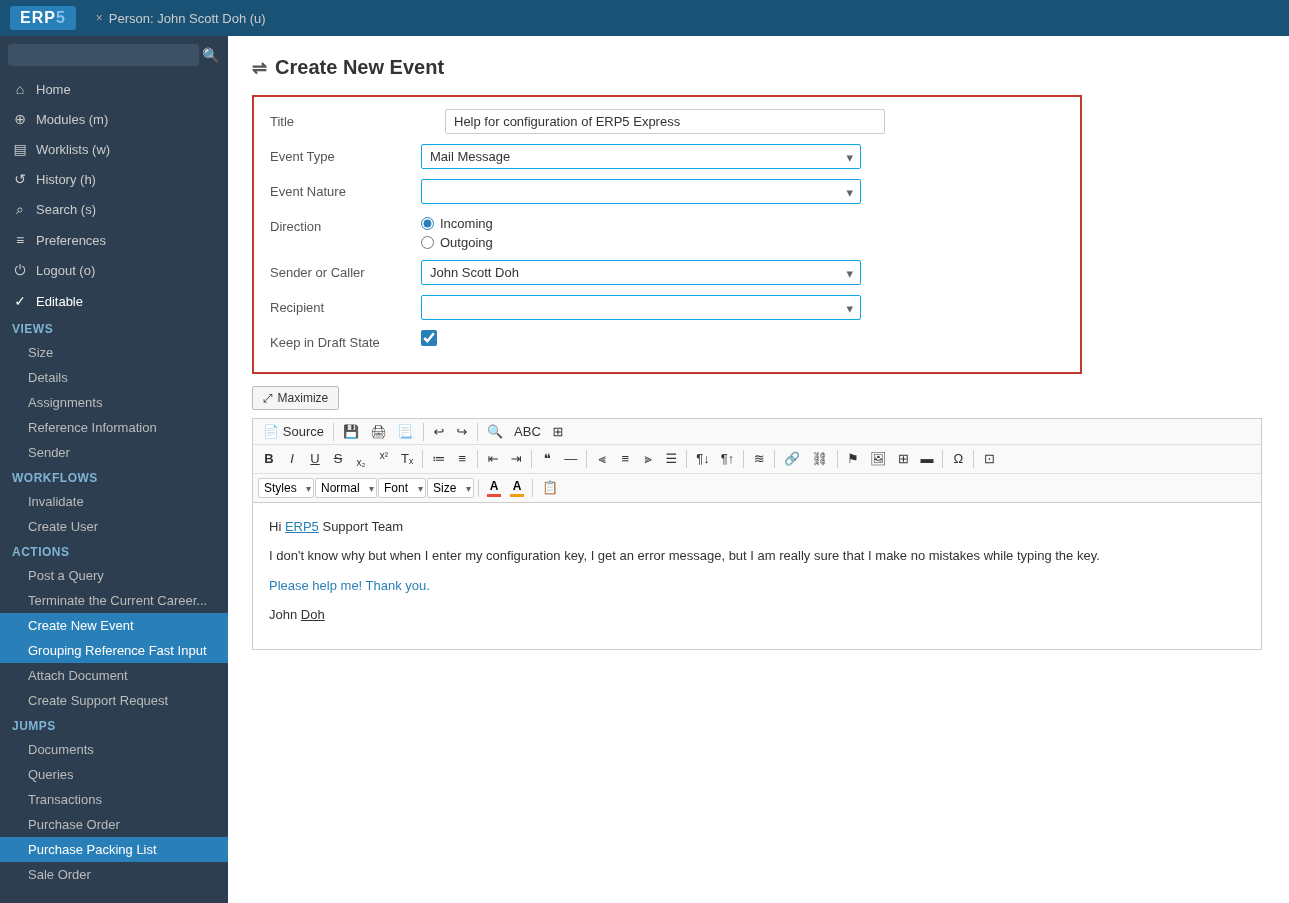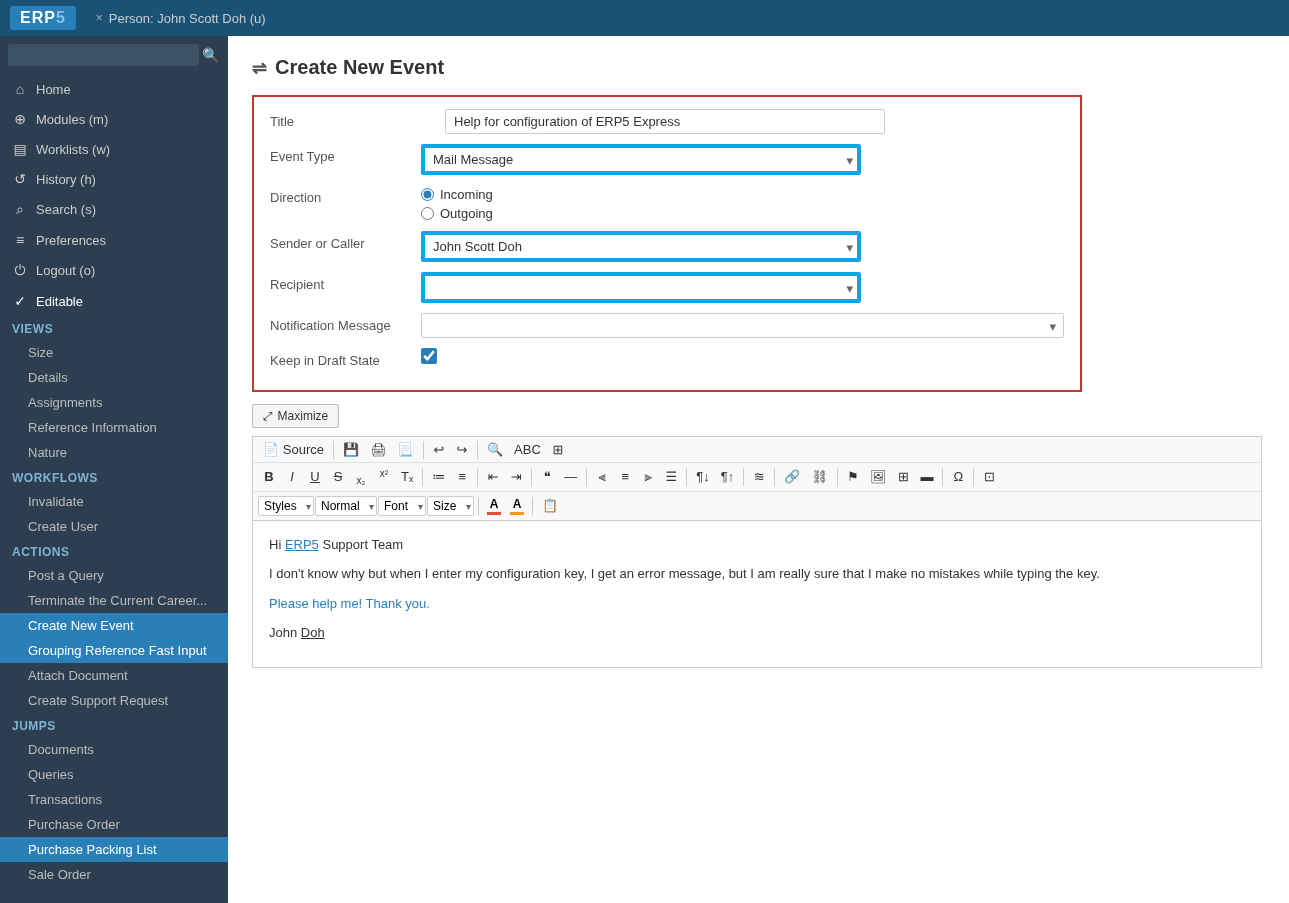--- a/index.html
+++ b/index.html
@@ -155,21 +155,21 @@
       margin-left: 24px;
     }
     .form-select-wrap {
       position: relative;
       display: inline-block;
       max-width: 440px;
       width: 100%;
     }
     .form-select {
       width: 100%;
-      border: 4px solid #0ea5e9;
+      border: 1px solid #0ea5e9;
       padding: 4px 28px 4px 8px;
       font-size: 13px;
       color: #333;
       background: #fff;
       appearance: none;
       border-radius: 2px;
       cursor: pointer;
     }
     .form-select-wrap::after {
       content: '▾';
@@ -362,21 +362,21 @@
     <div class="sidebar-item active">
       <span class="icon">✓</span>
       <span>Editable</span>
     </div>
 
     <div class="sidebar-section-header">VIEWS</div>
     <div class="sidebar-subitem">Size</div>
     <div class="sidebar-subitem">Details</div>
     <div class="sidebar-subitem">Assignments</div>
     <div class="sidebar-subitem">Reference Information</div>
-    <div class="sidebar-subitem">Nature</div>
+    <div class="sidebar-subitem">Sender</div>
 
     <div class="sidebar-section-header">WORKFLOWS</div>
     <div class="sidebar-subitem">Invalidate</div>
     <div class="sidebar-subitem">Create User</div>
 
     <div class="sidebar-section-header">ACTIONS</div>
     <div class="sidebar-subitem">Post a Query</div>
     <div class="sidebar-subitem">Terminate the Current Career...</div>
     <div class="sidebar-subitem highlighted">Create New Event</div>
     <div class="sidebar-subitem highlighted">Grouping Reference Fast Input</div>
@@ -417,20 +417,30 @@
             <select class="form-select">
               <option>Mail Message</option>
               <option>Phone Call</option>
               <option>Web Message</option>
               <option>Note</option>
             </select>
           </div>
         </div>
       </div>
 
+      <div class="form-row">
+        <div class="form-label">Event Nature</div>
+        <div class="form-control-wrap">
+          <div class="form-select-wrap" style="max-width:440px;">
+            <select class="form-select">
+              <option value=""></option>
+            </select>
+          </div>
+        </div>
+      </div>
 
       <div class="form-row">
         <div class="form-label">Direction</div>
         <div class="form-control-wrap">
           <div class="radio-group">
             <label class="radio-item">
               <input type="radio" name="direction" checked="" style="">
               <span>Incoming</span>
             </label>
             <label class="radio-item">
@@ -456,28 +466,20 @@
         <div class="form-label">Recipient</div>
         <div class="form-control-wrap">
           <div class="form-select-wrap" style="max-width:440px;">
             <select class="form-select">
               <option value=""></option>
             </select>
           </div>
         </div>
       </div>
 
-      <div class="form-row">
-        <div class="form-label">Notification Message</div>
-        <div class="form-control-wrap" style="flex:1;">
-          <div class="notification-wrap">
-            <input type="text" class="notification-input" value="" style="">
-          </div>
-        </div>
-      </div>
 
       <div class="form-row">
         <div class="form-label">Keep in Draft State</div>
         <div class="form-control-wrap">
           <input type="checkbox" class="checkbox-blue" checked="" style="">
         </div>
       </div>
 
     </div>
 

